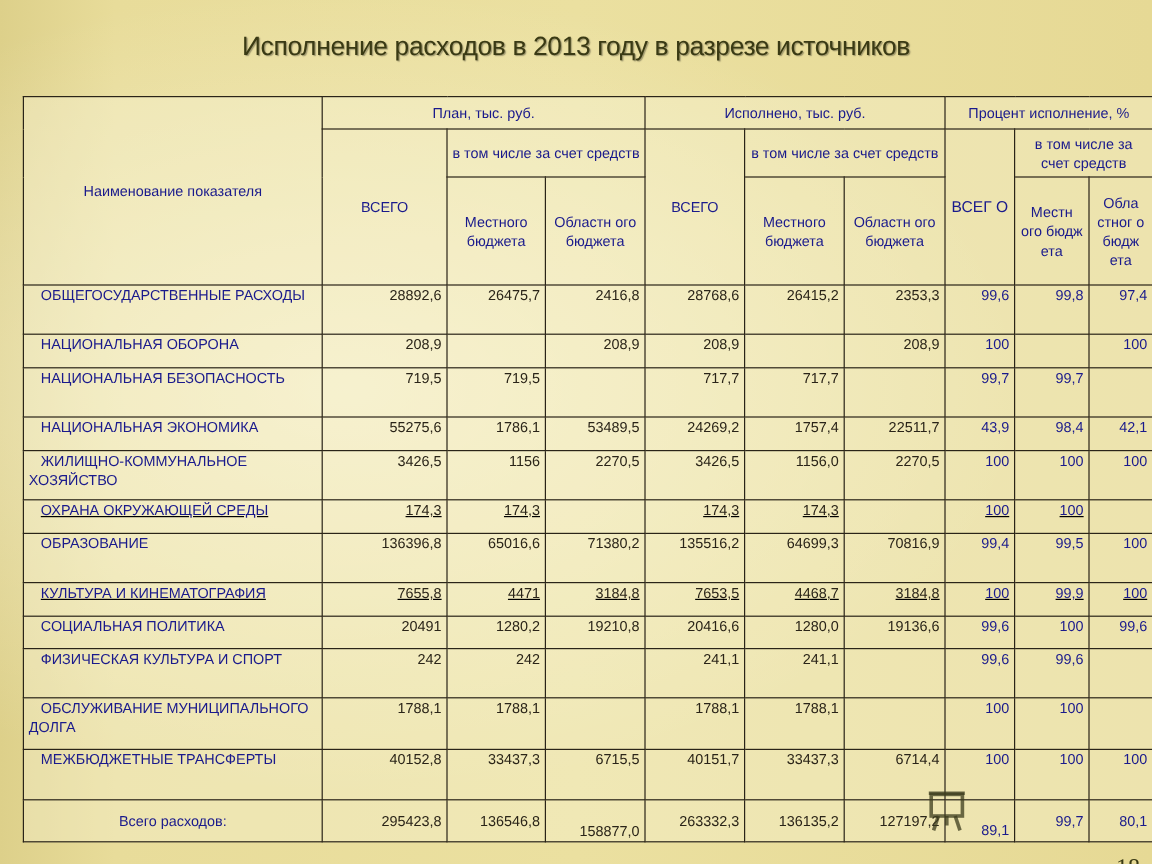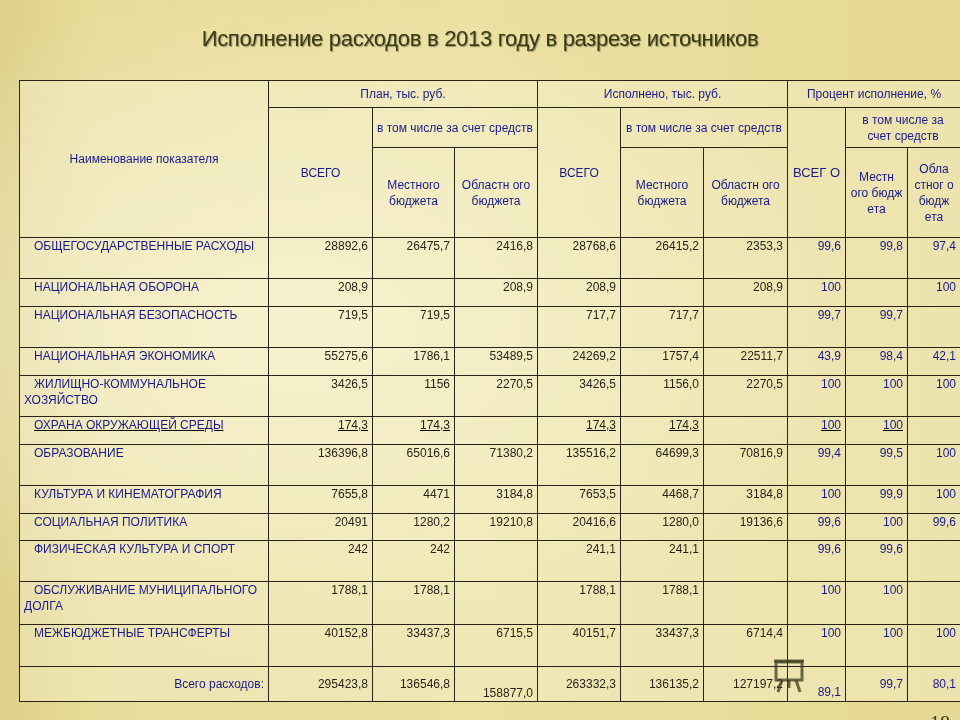--- a/index.html
+++ b/index.html
@@ -26,21 +26,21 @@
   }
   table.data td, table.data th {
     border: 1.5px solid #2a2418; padding: 0 4px;
     font-size: 12px; font-weight: normal; line-height: 16px;
   }
   .hdr { color: #1a1a8c; text-align: center; vertical-align: middle; }
   .name { color: #1a1a8c; text-align: left; vertical-align: top; padding-top: 3px; padding-left: 4px; }
   .name .txt { padding-left: 10px; }
   .num { color: #2a2418; text-align: right; vertical-align: top; padding-top: 4px; padding-right: 6px; font-size: 12.5px; }
   .pct { color: #1a1a8c; text-align: right; vertical-align: top; padding-top: 4px; padding-right: 8px; font-size: 11px; }
-  .total-label { color: #1a1a8c; text-align: right; vertical-align: middle; padding-right: 8px; }
+  .total-label { color: #1a1a8c; text-align: center; vertical-align: middle; padding-right: 8px; }
   .watermark {
     position: absolute; left: 770px; top: 655px; height: 40px;
     display: flex; align-items: center; gap: 6px;
     color: rgba(60,60,30,0.75); font-size: 30px; letter-spacing: -0.5px;
   }
   .page-num {
     position: absolute; right: 10px; top: 712px;
     font-family: "Liberation Serif", serif; font-size: 20px; color: #3a3a14;
   }
 </style>
@@ -166,21 +166,21 @@
         <td class="num">136396,8</td>
         <td class="num">65016,6</td>
         <td class="num">71380,2</td>
         <td class="num">135516,2</td>
         <td class="num">64699,3</td>
         <td class="num">70816,9</td>
         <td class="pct">99,4</td>
         <td class="pct">99,5</td>
         <td class="pct">100</td>
       </tr>
-      <tr style="height: 28px;">
+      <tr style="height: 28px; text-decoration: underline;">
         <td class="name"><span class="txt">КУЛЬТУРА И КИНЕМАТОГРАФИЯ</span></td>
         <td class="num">7655,8</td>
         <td class="num">4471</td>
         <td class="num">3184,8</td>
         <td class="num">7653,5</td>
         <td class="num">4468,7</td>
         <td class="num">3184,8</td>
         <td class="pct">100</td>
         <td class="pct">99,9</td>
         <td class="pct">100</td>

